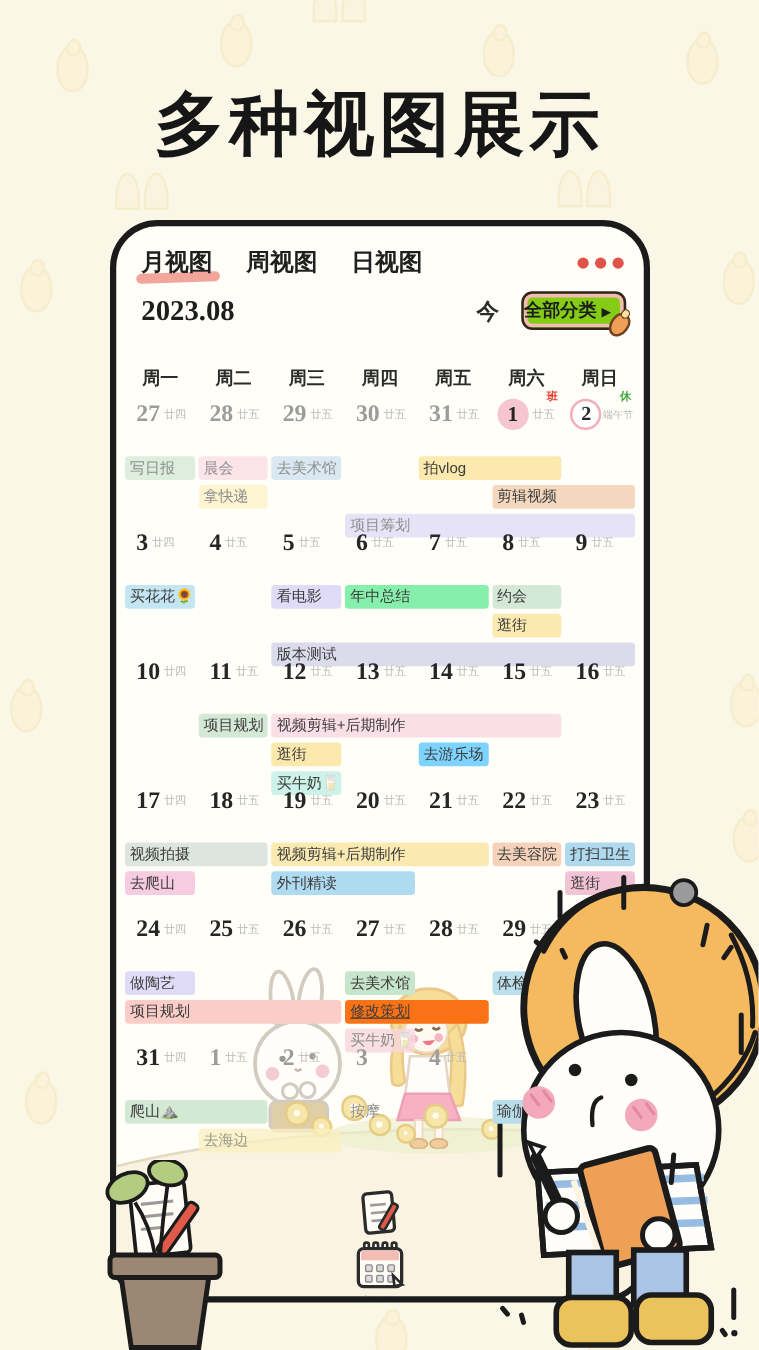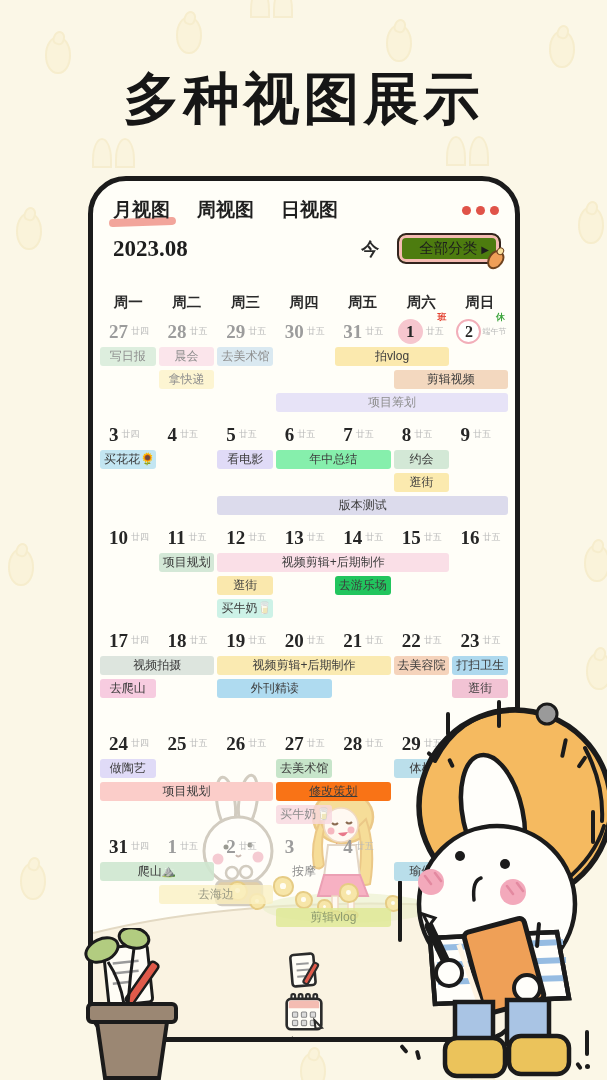--- a/index.html
+++ b/index.html
@@ -25,22 +25,22 @@
   .tab{position:relative;font-family:Liberation Serif, serif;font-weight:900;font-size:19px;
        color:#1f1f1f;margin-right:27px;cursor:pointer;}
   .tab .hl{position:absolute;left:-4px;right:-6px;bottom:-3px;height:8px;background:#F19B90;border-radius:5px;
        transform:rotate(-2deg);z-index:-1;opacity:.9;}
   .dots{margin-left:auto;display:flex;align-items:center;}
   .dots i{width:9px;height:9px;border-radius:50%;background:#E05348;margin-left:5px;}
   
   .month-row{position:absolute;top:52px;left:20px;right:14px;display:flex;align-items:center;z-index:5;}
   .month-label{font-family:"Liberation Serif","DejaVu Serif",serif;font-weight:900;font-size:23px;color:#1d1d1d;}
   .today-btn{margin-left:auto;font-size:18px;font-weight:700;color:#2a2a2a;margin-right:18px;cursor:pointer;}
-  .cat-btn{position:relative;padding:4px 10px 4px 20px;font-size:14.5px;font-weight:400;color:#1d1d1d;
-       background:#4d7c0f;border:2.5px solid #33241E;border-radius:9px;
+  .cat-btn{position:relative;padding:4px 10px 4px 0;font-size:14.5px;font-weight:700;color:#1d1d1d;
+       background:#84cc16;border:2.5px solid #33241E;border-radius:9px;
        box-shadow:inset 0 0 0 3px #F5BBB2;cursor:pointer;white-space:nowrap;}
   .cat-btn .arrow{font-size:10px;margin-left:4px;}
   .carrot{position:absolute;right:-4px;bottom:-8px;width:11px;height:16px;background:#EF9F58;border:2px solid #6F431F;
        border-radius:50% 50% 60% 60%;transform:rotate(35deg);}
   .carrot::before{content:"";position:absolute;left:1px;top:-6px;width:5px;height:6px;background:#FAE2A0;
        border:1.5px solid #6F431F;border-radius:50%;}
   
   .calendar{position:absolute;top:112px;left:6px;right:6px;z-index:3;}
   .weekday-row{display:grid;grid-template-columns:repeat(7,1fr);margin-bottom:6px;}
   .weekday-row span{text-align:center;font-weight:800;font-size:14.5px;color:#2b2b2b;}
@@ -50,22 +50,22 @@
   .num{font-family:"Liberation Serif","DejaVu Serif",serif;font-weight:700;font-size:19px;color:#262626;line-height:1;}
   .num.muted{color:#9C9C9C;}
   .num.c-filled{background:#F6C6CE;width:25px;height:25px;border-radius:50%;display:flex;align-items:center;
        justify-content:center;font-size:17px;margin-left:-4px;}
   .num.c-outline{background:#FFFFFF;border:2px solid #F2AEB9;width:21px;height:21px;border-radius:50%;display:flex;
        align-items:center;justify-content:center;font-size:16px;margin-left:-4px;box-sizing:content-box;}
   .lun{font-size:9px;color:#B9B9B9;margin-left:3px;white-space:nowrap;}
   .lun.long{font-size:8px;margin-left:1px;}
   .badge{position:absolute;top:-7px;right:4px;font-size:9px;font-weight:800;}
   .line{display:grid;grid-template-columns:repeat(7,1fr);gap:0 3px;height:23px;padding:0 1px;}
-  .chip{height:19px;line-height:19px;margin-top:2px;padding:0 4px;border-radius:3px;font-size:12px;
-        white-space:nowrap;overflow:hidden;color:#3C3C3C;cursor:pointer;text-align:center;}
+  .chip{height:19px;line-height:19px;margin-top:20px;padding:0 4px;border-radius:3px;font-size:12px;
+        white-space:nowrap;overflow:hidden;color:#3C3C3C;cursor:pointer;}
   
   .bottom-section{position:absolute;left:0;right:0;bottom:0;height:150px;z-index:1;}
   .illus{position:absolute;inset:0;z-index:2;pointer-events:none;}
   .vdash{position:absolute;width:3.5px;background:#1b1b1b;border-radius:2px;}
   .flower{position:absolute;background:#F7E6A9;border:2px solid #E6CC85;border-radius:46% 54% 50% 50%;}
   .flower::after{content:"";position:absolute;left:32%;top:32%;width:30%;height:30%;background:#FFFDF2;border-radius:50%;}
   .grass{position:absolute;background:#E9EFC9;border-radius:50%;opacity:.6;}
   
   .nav{position:absolute;left:8px;right:8px;bottom:8px;height:80px;display:flex;z-index:4;flex-direction:column;}
   .nav-item{flex:1;display:flex;flex-direction:column;align-items:center;justify-content:flex-start;cursor:pointer;}
@@ -312,21 +312,21 @@
                   <span class="num">16</span>
                   <span class="lun">廿五</span>
                 </div>
               </div>
               <div class="line">
                 <div class="chip" style="grid-column: 2 / span 1; background: rgb(212, 232, 215); color: rgb(60, 60, 60);">项目规划</div>
                 <div class="chip" style="grid-column: 3 / span 4; background: rgb(250, 223, 231); color: rgb(60, 60, 60);">视频剪辑+后期制作</div>
               </div>
               <div class="line">
                 <div class="chip" style="grid-column: 3 / span 1; background: rgb(250, 232, 173); color: rgb(60, 60, 60);">逛街</div>
-                <div class="chip" style="grid-column: 5 / span 1; background: #22c55e; color: rgb(60, 60, 60);">去游乐场</div>
+                <div class="chip" style="grid-column: 5 / span 1; background: #7dd3fc; color: rgb(60, 60, 60);">去游乐场</div>
               </div>
               <div class="line">
                 <div class="chip" style="grid-column: 3 / span 1; background: rgb(205, 242, 231); color: rgb(60, 60, 60);">买牛奶🥛</div>
               </div>
             </div>
             <div class="week">
               <div class="days">
                 <div class="day">
                   <span class="num">17</span>
                   <span class="lun">廿四</span>
@@ -444,23 +444,20 @@
                   <span class="lun"></span>
                 </div>
               </div>
               <div class="line">
                 <div class="chip" style="grid-column: 1 / span 2; background: rgba(206, 231, 207, 0.9); color: rgb(60, 60, 60);">爬山⛰️</div>
                 <div class="chip" style="grid-column: 4 / span 1; color: rgb(142, 142, 142);">按摩</div>
                 <div class="chip" style="grid-column: 6 / span 1; background: rgb(185, 222, 234); color: rgb(60, 60, 60);">瑜伽</div>
               </div>
               <div class="line">
                 <div class="chip" style="grid-column: 2 / span 2; background: rgba(250, 240, 194, 0.78); color: rgb(154, 154, 134);">去海边</div>
-              </div>
-              <div class="line">
-                <div class="chip" style="grid-column: 4 / span 2; background: rgba(223, 233, 148, 0.8); color: rgb(140, 154, 110);">剪辑vlog</div>
               </div>
             </div>
           </div>
       </div>
 
       <div class="nav">
         <div class="nav-item">
           <svg viewBox="0 0 40 40">
             <rect x="8" y="5" width="22" height="30" rx="3" fill="#FFFDF6" stroke="#2B2B2B" stroke-width="2.5" transform="rotate(-5 19 20)"></rect>
             <path d="M13,14 h12 M13,20 h12 M13,26 h8" stroke="#9A9A9A" stroke-width="2" transform="rotate(-5 19 20)"></path>

